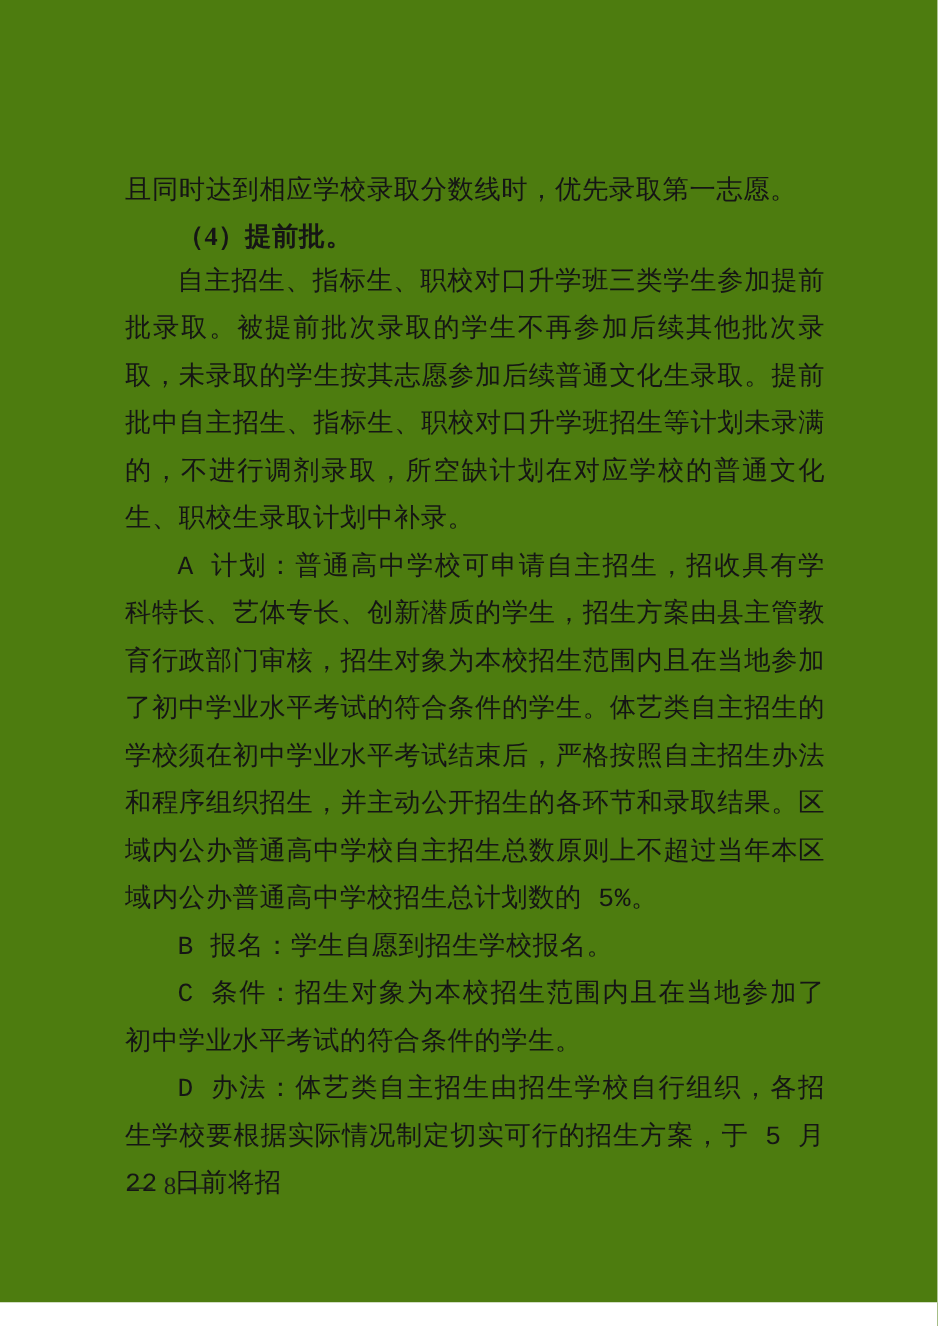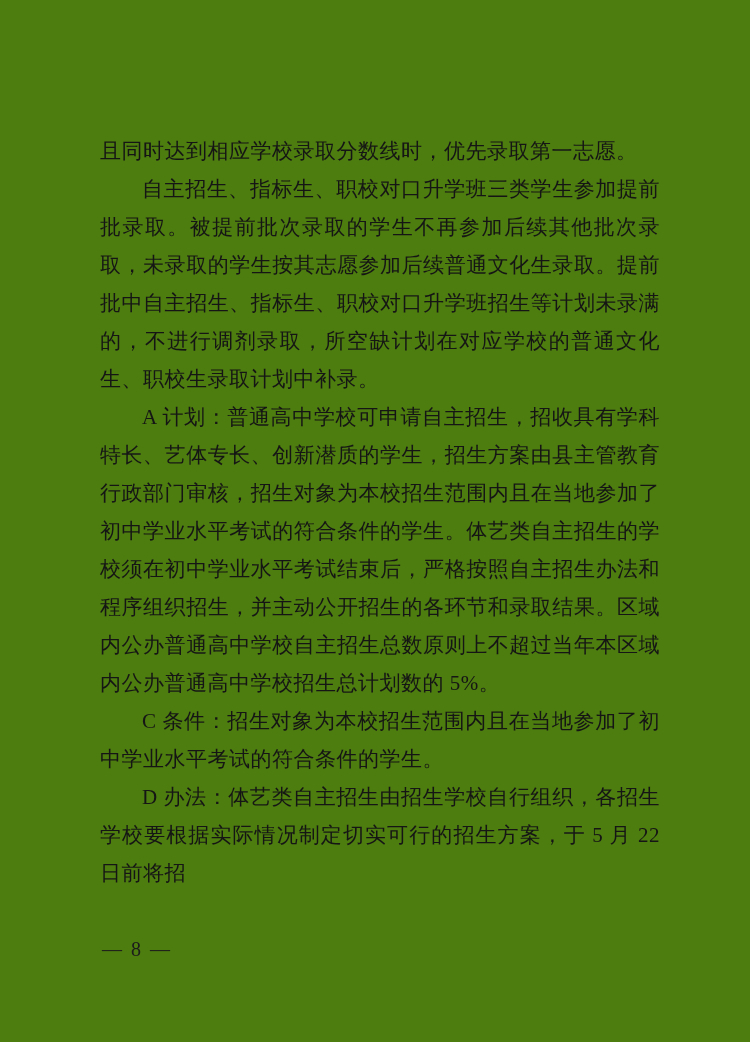--- a/index.html
+++ b/index.html
@@ -25,39 +25,42 @@
   .content p {
     margin: 0;
     font-size: 21px;
     line-height: 38px;
     text-align: justify;
     text-justify: inter-ideograph;
     letter-spacing: 0.5px;
   }
   .content p.indent {
     text-indent: 2em;
+    font-family: Liberation Mono, monospace;
   }
   .content p.heading {
     font-weight: bold;
     text-indent: 2em;
   }
   .page-number {
     position: absolute;
     left: 102px;
     top: 938px;
     font-size: 20px;
     letter-spacing: 2px;
     color: #1c1c1c;
   }
 </style>
 </head>
 <body>
 
 <div class="page">
   <div class="content">
     <p>且同时达到相应学校录取分数线时，优先录取第一志愿。</p>
+    <p class="heading">（4）提前批。</p>
     <p class="indent">自主招生、指标生、职校对口升学班三类学生参加提前批录取。被提前批次录取的学生不再参加后续其他批次录取，未录取的学生按其志愿参加后续普通文化生录取。提前批中自主招生、指标生、职校对口升学班招生等计划未录满的，不进行调剂录取，所空缺计划在对应学校的普通文化生、职校生录取计划中补录。</p>
     <p class="indent">A 计划：普通高中学校可申请自主招生，招收具有学科特长、艺体专长、创新潜质的学生，招生方案由县主管教育行政部门审核，招生对象为本校招生范围内且在当地参加了初中学业水平考试的符合条件的学生。体艺类自主招生的学校须在初中学业水平考试结束后，严格按照自主招生办法和程序组织招生，并主动公开招生的各环节和录取结果。区域内公办普通高中学校自主招生总数原则上不超过当年本区域内公办普通高中学校招生总计划数的 5%。</p>
+    <p class="indent">B 报名：学生自愿到招生学校报名。</p>
     <p class="indent">C 条件：招生对象为本校招生范围内且在当地参加了初中学业水平考试的符合条件的学生。</p>
     <p class="indent">D 办法：体艺类自主招生由招生学校自行组织，各招生学校要根据实际情况制定切实可行的招生方案，于 5 月 22 日前将招</p>
   </div>
   <div class="page-number">— 8 —</div>
 </div>
 
 </body></html>

